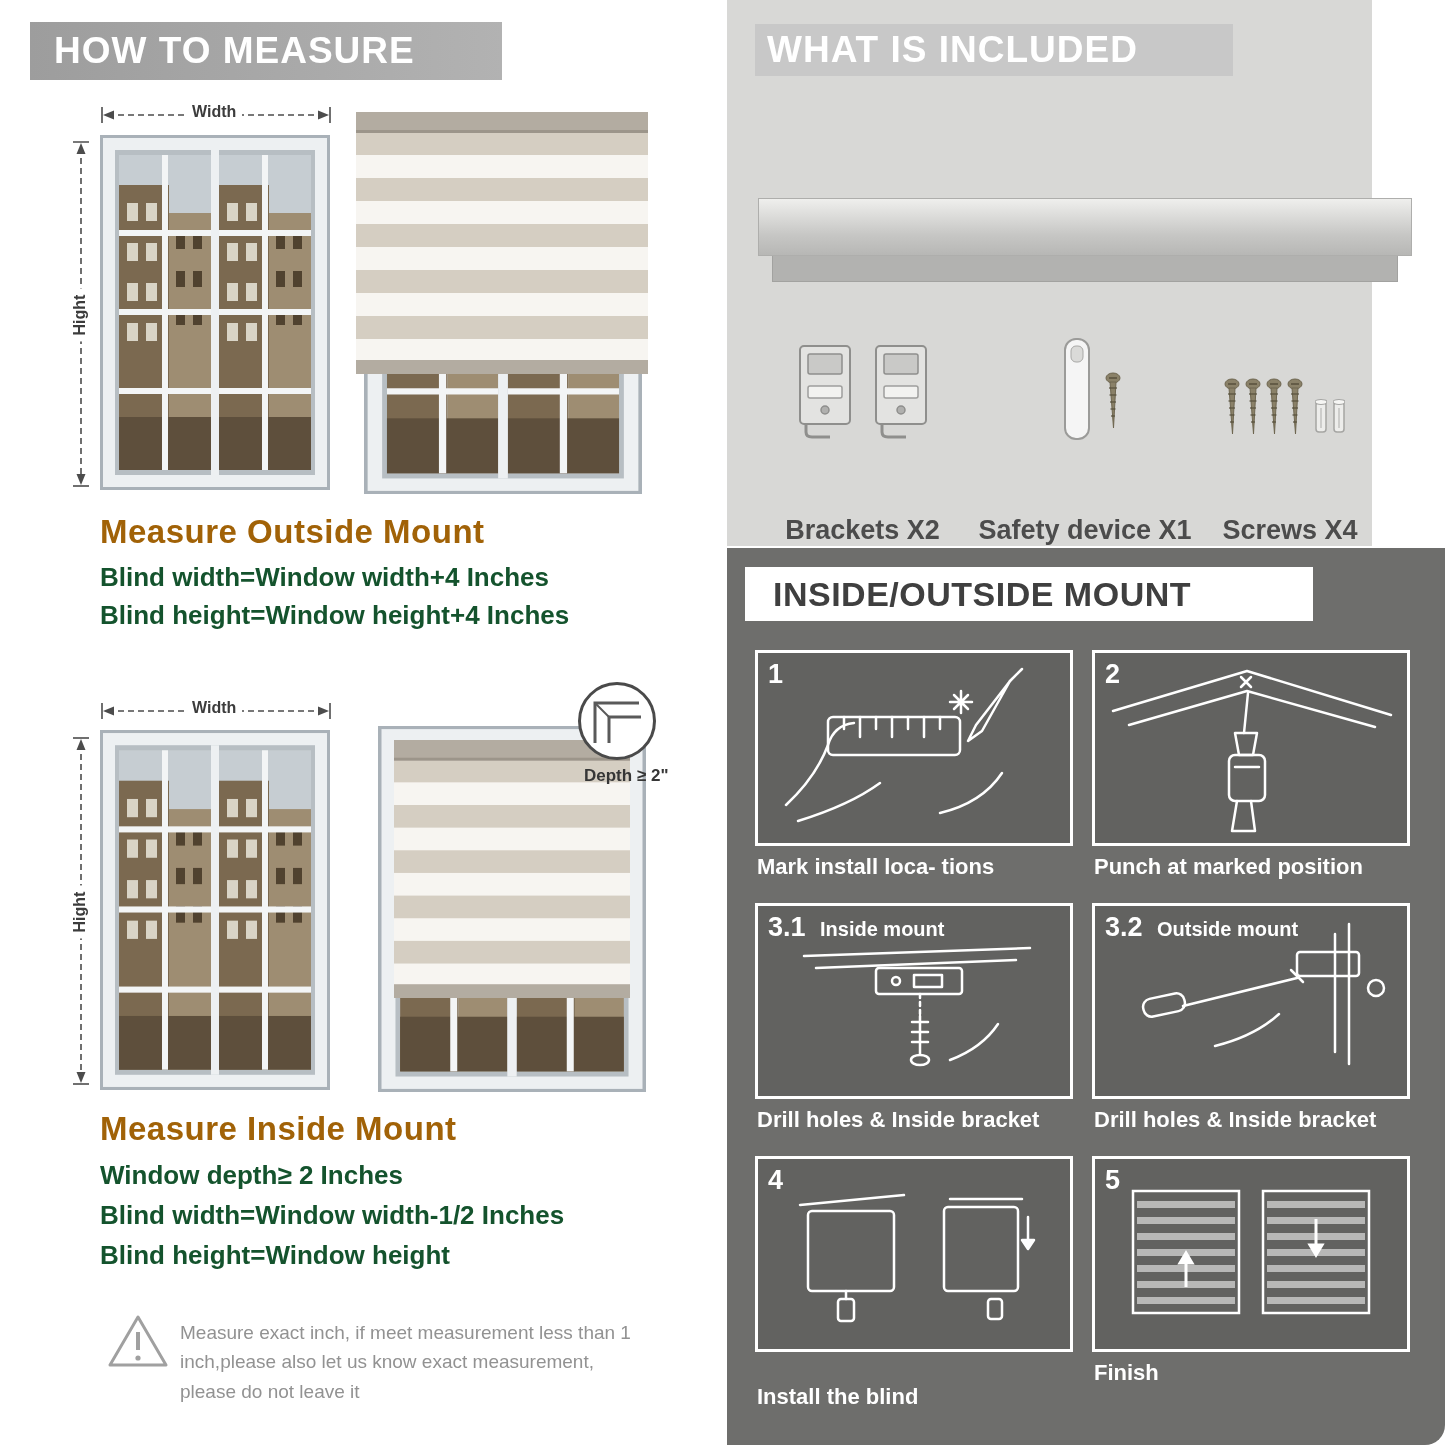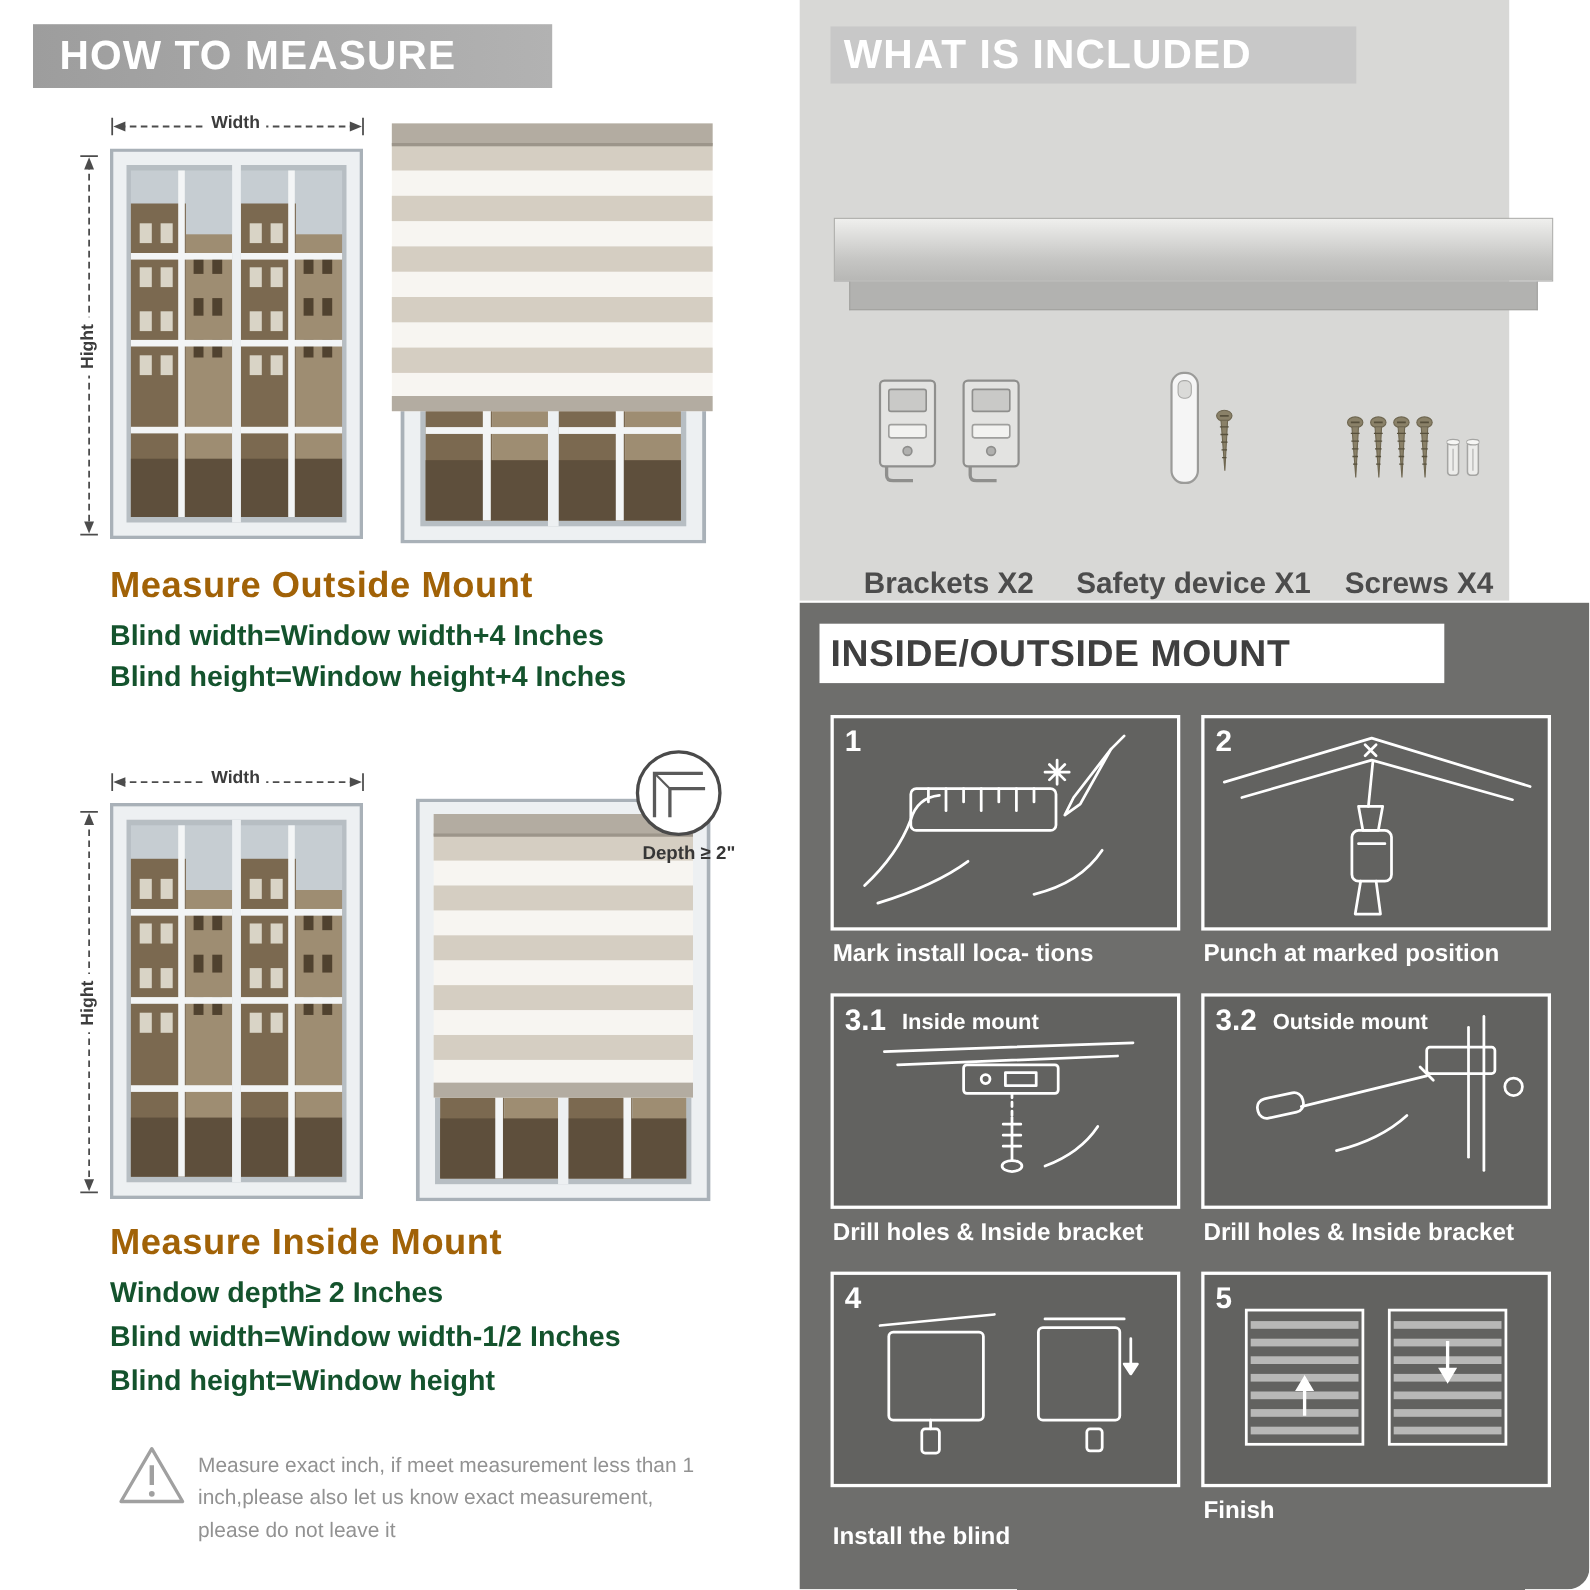--- a/index.html
+++ b/index.html
@@ -28,21 +28,21 @@
   .included-banner{left:28px;top:24px;width:478px;height:52px;background:#c8c8c8;
     color:#fff;font-size:37px;font-weight:bold;line-height:52px;padding-left:12px;letter-spacing:1px;}
   .blind-label{left:0;top:140px;width:718px;text-align:center;color:#4c4c4c;font-size:28px;font-weight:bold;}
   .headrail-bar{left:31px;top:198px;width:654px;height:58px;
     background:linear-gradient(180deg,#efefed,#c6c6c4 65%,#b7b7b5);border:1px solid #aeaeac;}
   .headrail-lip{left:45px;top:256px;width:626px;height:26px;background:#b2b2b0;border:1px solid #a2a2a0;border-top:none;}
   .item-label{position:absolute;top:468px;text-align:center;color:#4c4c4c;font-size:27px;font-weight:bold;margin-top:47px;}
 
   .mount-panel{left:727px;top:548px;width:718px;height:897px;background:#6e6e6c;}
   .mount-banner{left:18px;top:19px;width:568px;height:54px;background:#fff;
-    color:#3f3f3f;font-size:34px;font-weight:bold;line-height:54px;padding-left:10px;letter-spacing:.5px;}
+    color:#3f3f3f;font-size:34px;font-weight:bold;line-height:54px;padding-left:28px;letter-spacing:.5px;}
   .step-panel{position:absolute;width:318px;height:196px;border:3px solid #fff;background:#626260;}
   .step-num{position:absolute;left:10px;top:6px;color:#fff;font-size:27px;font-weight:bold;}
   .step-title{position:absolute;left:62px;top:12px;color:#fff;font-size:20px;font-weight:bold;}
   .step-caption{position:absolute;color:#fff;font-size:22px;font-weight:bold;white-space:nowrap;}
   .step-art{position:absolute;left:0;top:0;width:100%;height:100%;}
 </style>
 </head>
 <body>
 
 <svg width="0" height="0" style="position:absolute" aria-hidden="true">

